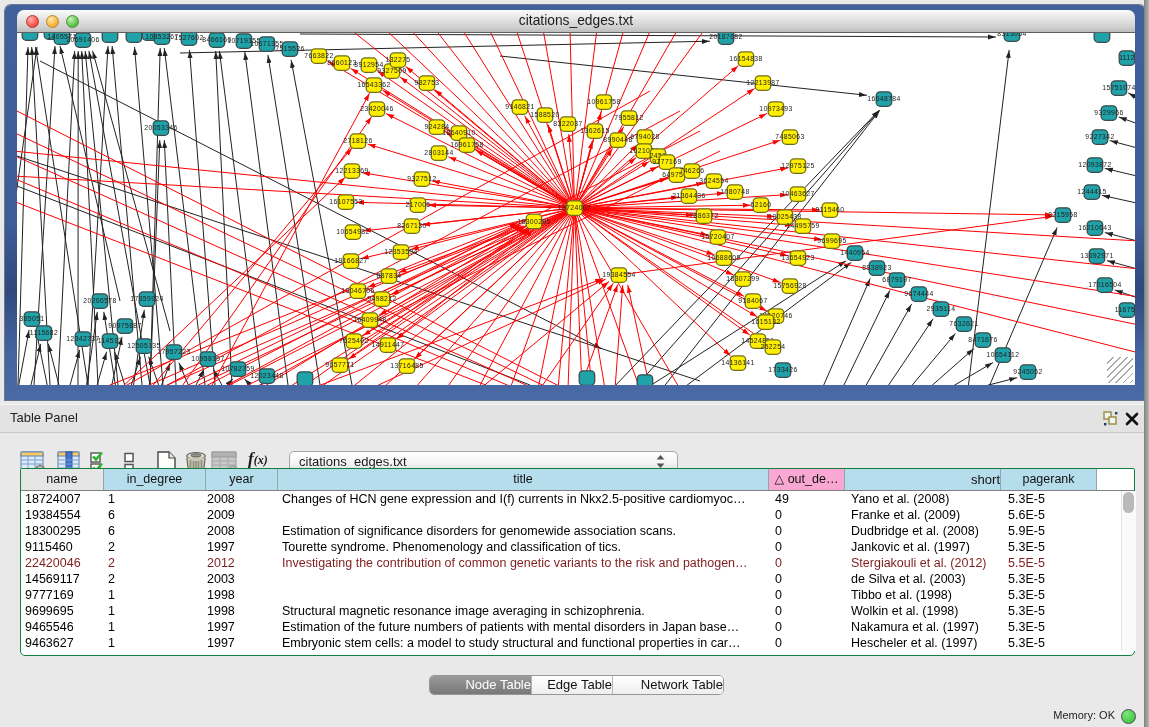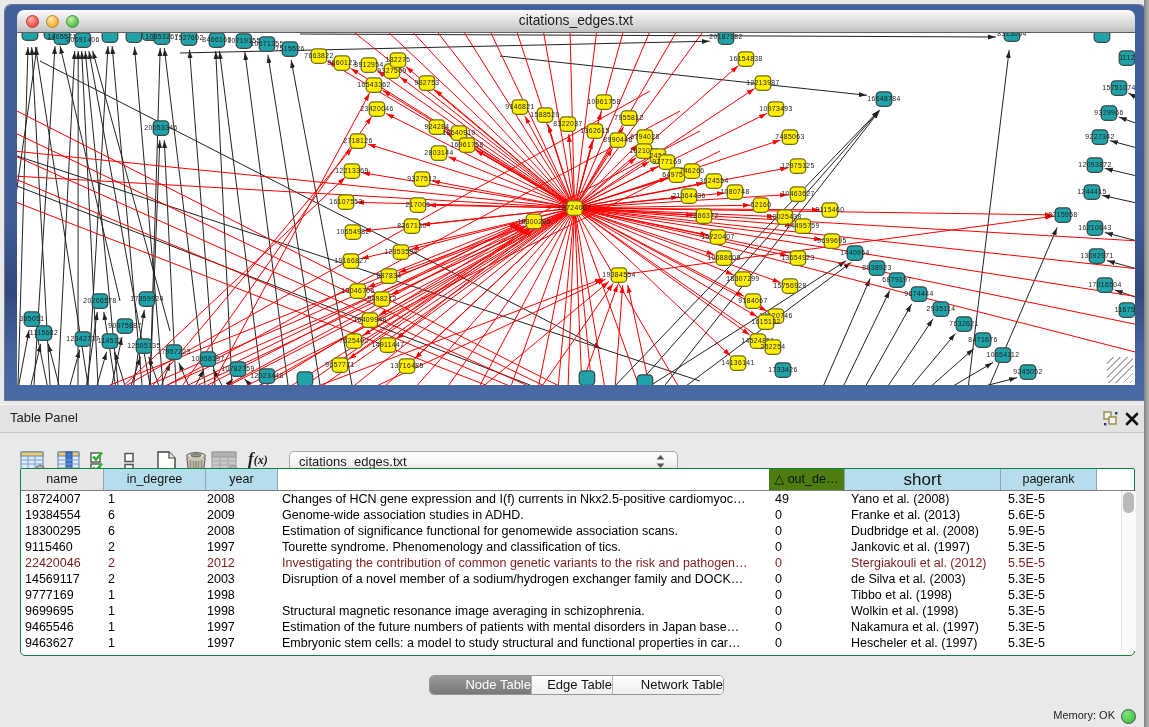--- a/index.html
+++ b/index.html
@@ -566,47 +566,47 @@
  <span style="position:absolute;left:9px;top:2px;font-size:13px;color:#1a1a1a">citations_edges.txt</span>
  <svg width="9" height="13" viewBox="0 0 9 13" style="position:absolute;right:12px;top:3px">
   <path d="M4.5 0 L8.4 4.6 H0.6 Z" fill="#555"></path>
       <path d="M4.5 13 L8.4 8.4 H0.6 Z" fill="#555"></path>
  </svg>
 </div>
 <div class="tblwrap">
  <div style="position:absolute;left:0px;top:0;width:83px;height:21px;background:#e6e6e6;border-right:1px solid #8fa6ad;box-sizing:border-box;text-align:center;line-height:21px;font-size:12.5px;color:#111">name</div>
     <div style="position:absolute;left:83px;top:0;width:102px;height:21px;background:#b6ddeb;border-right:1px solid #8fa6ad;box-sizing:border-box;text-align:center;line-height:21px;font-size:12.5px;color:#111">in_degree</div>
     <div style="position:absolute;left:185px;top:0;width:72px;height:21px;background:#b6ddeb;border-right:1px solid #8fa6ad;box-sizing:border-box;text-align:center;line-height:21px;font-size:12.5px;color:#111">year</div>
-    <div style="position:absolute;left:748px;top:0;width:76px;height:21px;background:#4d7c0f;border-right:1px solid #8fa6ad;box-sizing:border-box;text-align:center;line-height:21px;font-size:12.5px;color:#111">△ out_de…</div>
-    <div style="position:absolute;left:824px;top:0;width:156px;height:21px;background:#b6ddeb;border-right:1px solid #8fa6ad;box-sizing:border-box;text-align:center;line-height:21px;font-size:17px;color:#111">short</div>
+    <div style="position:absolute;left:257px;top:0;width:491px;height:21px;background:#b6ddeb;border-right:1px solid #8fa6ad;box-sizing:border-box;text-align:center;line-height:21px;font-size:12.5px;color:#111">title</div>
+    <div style="position:absolute;left:748px;top:0;width:76px;height:21px;background:#f9a8d4;border-right:1px solid #8fa6ad;box-sizing:border-box;text-align:center;line-height:21px;font-size:12.5px;color:#111">△ out_de…</div>
+    <div style="position:absolute;left:824px;top:0;width:156px;height:21px;background:#b6ddeb;border-right:1px solid #8fa6ad;box-sizing:border-box;text-align:right;line-height:21px;font-size:13px;color:#111">short</div>
     <div style="position:absolute;left:980px;top:0;width:96px;height:21px;background:#b6ddeb;border-right:1px solid #8fa6ad;box-sizing:border-box;text-align:center;line-height:21px;font-size:12.5px;color:#111">pagerank</div>
  <div class="hdrline"></div>
  <div style="position:absolute;left:0;top:22px;width:1076px;height:16px;font-size:12.5px;line-height:16px;color:#000">
       <div style="position:absolute;left:4px;top:0;white-space:nowrap">18724007</div>
       <div style="position:absolute;left:87px;top:0;white-space:nowrap">1</div>
       <div style="position:absolute;left:186px;top:0;white-space:nowrap">2008</div>
       <div style="position:absolute;left:261px;top:0;white-space:nowrap">Changes of HCN gene expression and I(f) currents in Nkx2.5-positive cardiomyoc…</div>
       <div style="position:absolute;left:754px;top:0;white-space:nowrap">49</div>
       <div style="position:absolute;left:830px;top:0;white-space:nowrap">Yano et al. (2008)</div>
       <div style="position:absolute;left:987px;top:0;white-space:nowrap">5.3E-5</div>
     </div>
     <div style="position:absolute;left:0;top:38px;width:1076px;height:16px;font-size:12.5px;line-height:16px;color:#000">
       <div style="position:absolute;left:4px;top:0;white-space:nowrap">19384554</div>
       <div style="position:absolute;left:87px;top:0;white-space:nowrap">6</div>
       <div style="position:absolute;left:186px;top:0;white-space:nowrap">2009</div>
-      <div style="position:absolute;left:261px;top:0;white-space:nowrap">Genome-wide association studies in ADHD.</div>
-      <div style="position:absolute;left:754px;top:0;white-space:nowrap">0</div>
-      <div style="position:absolute;left:830px;top:0;white-space:nowrap">Franke et al. (2013)</div>
+      <div style="position:absolute;left:754px;top:0;white-space:nowrap">0</div>
+      <div style="position:absolute;left:830px;top:0;white-space:nowrap">Franke et al. (2009)</div>
       <div style="position:absolute;left:987px;top:0;white-space:nowrap">5.6E-5</div>
     </div>
     <div style="position:absolute;left:0;top:54px;width:1076px;height:16px;font-size:12.5px;line-height:16px;color:#000">
       <div style="position:absolute;left:4px;top:0;white-space:nowrap">18300295</div>
       <div style="position:absolute;left:87px;top:0;white-space:nowrap">6</div>
       <div style="position:absolute;left:186px;top:0;white-space:nowrap">2008</div>
-      <div style="position:absolute;left:261px;top:0;white-space:nowrap">Estimation of significance functional for genomewide association scans.</div>
+      <div style="position:absolute;left:261px;top:0;white-space:nowrap">Estimation of significance disorders for genomewide association scans.</div>
       <div style="position:absolute;left:754px;top:0;white-space:nowrap">0</div>
       <div style="position:absolute;left:830px;top:0;white-space:nowrap">Dudbridge et al. (2008)</div>
       <div style="position:absolute;left:987px;top:0;white-space:nowrap">5.9E-5</div>
     </div>
     <div style="position:absolute;left:0;top:70px;width:1076px;height:16px;font-size:12.5px;line-height:16px;color:#000">
       <div style="position:absolute;left:4px;top:0;white-space:nowrap">9115460</div>
       <div style="position:absolute;left:87px;top:0;white-space:nowrap">2</div>
       <div style="position:absolute;left:186px;top:0;white-space:nowrap">1997</div>
       <div style="position:absolute;left:261px;top:0;white-space:nowrap">Tourette syndrome. Phenomenology and classification of tics.</div>
       <div style="position:absolute;left:754px;top:0;white-space:nowrap">0</div>
@@ -619,21 +619,20 @@
       <div style="position:absolute;left:186px;top:0;white-space:nowrap">2012</div>
       <div style="position:absolute;left:261px;top:0;white-space:nowrap">Investigating the contribution of common genetic variants to the risk and pathogen…</div>
       <div style="position:absolute;left:754px;top:0;white-space:nowrap">0</div>
       <div style="position:absolute;left:830px;top:0;white-space:nowrap">Stergiakouli et al. (2012)</div>
       <div style="position:absolute;left:987px;top:0;white-space:nowrap">5.5E-5</div>
     </div>
     <div style="position:absolute;left:0;top:102px;width:1076px;height:16px;font-size:12.5px;line-height:16px;color:#000">
       <div style="position:absolute;left:4px;top:0;white-space:nowrap">14569117</div>
       <div style="position:absolute;left:87px;top:0;white-space:nowrap">2</div>
       <div style="position:absolute;left:186px;top:0;white-space:nowrap">2003</div>
-      <div style="position:absolute;left:261px;top:0;white-space:nowrap">Disruption of a novel member of a sodium/hydrogen exchanger family and DOCK…</div>
       <div style="position:absolute;left:754px;top:0;white-space:nowrap">0</div>
       <div style="position:absolute;left:830px;top:0;white-space:nowrap">de Silva et al. (2003)</div>
       <div style="position:absolute;left:987px;top:0;white-space:nowrap">5.3E-5</div>
     </div>
     <div style="position:absolute;left:0;top:118px;width:1076px;height:16px;font-size:12.5px;line-height:16px;color:#000">
       <div style="position:absolute;left:4px;top:0;white-space:nowrap">9777169</div>
       <div style="position:absolute;left:87px;top:0;white-space:nowrap">1</div>
       <div style="position:absolute;left:186px;top:0;white-space:nowrap">1998</div>
       <div style="position:absolute;left:754px;top:0;white-space:nowrap">0</div>
       <div style="position:absolute;left:830px;top:0;white-space:nowrap">Tibbo et al. (1998)</div>

